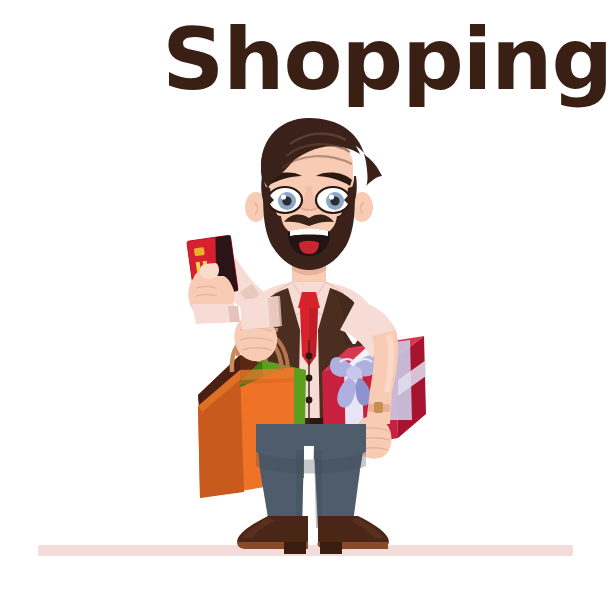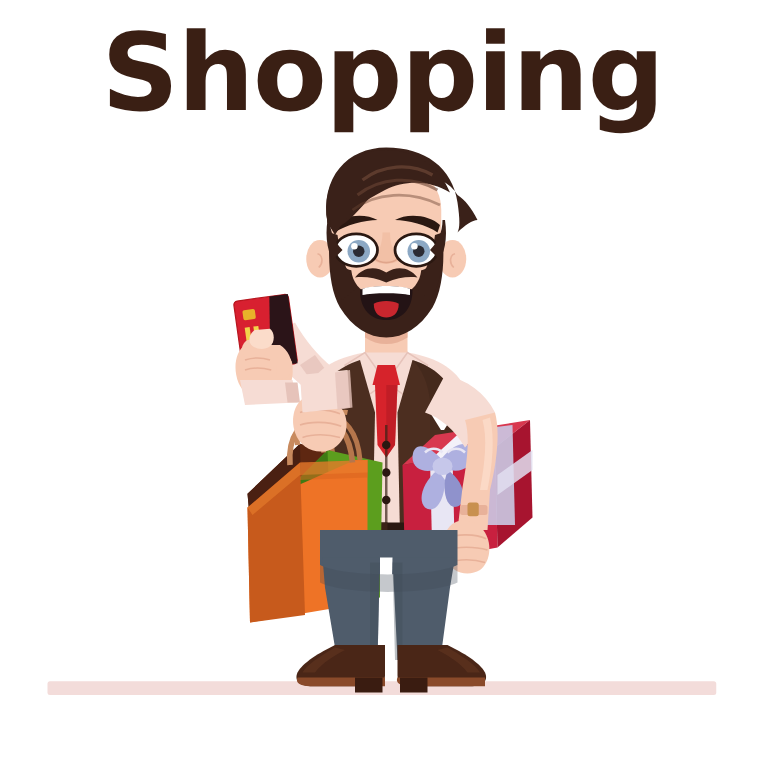--- a/index.html
+++ b/index.html
@@ -13,21 +13,21 @@
     height: 612px;
     background: #ffffff;
     overflow: hidden;
     font-family: "Liberation Sans", sans-serif;
   }
   #title {
     position: absolute;
     left: 0;
     top: 14px;
     width: 612px;
-    text-align: center;
+    text-align: right;
     font-family: "DejaVu Sans", sans-serif;
     font-weight: 700;
     font-size: 86px;
     letter-spacing: -1px;
     color: #3A1F14;
     line-height: 1.05;
     user-select: none;
   }
   #artboard {
     position: absolute;

